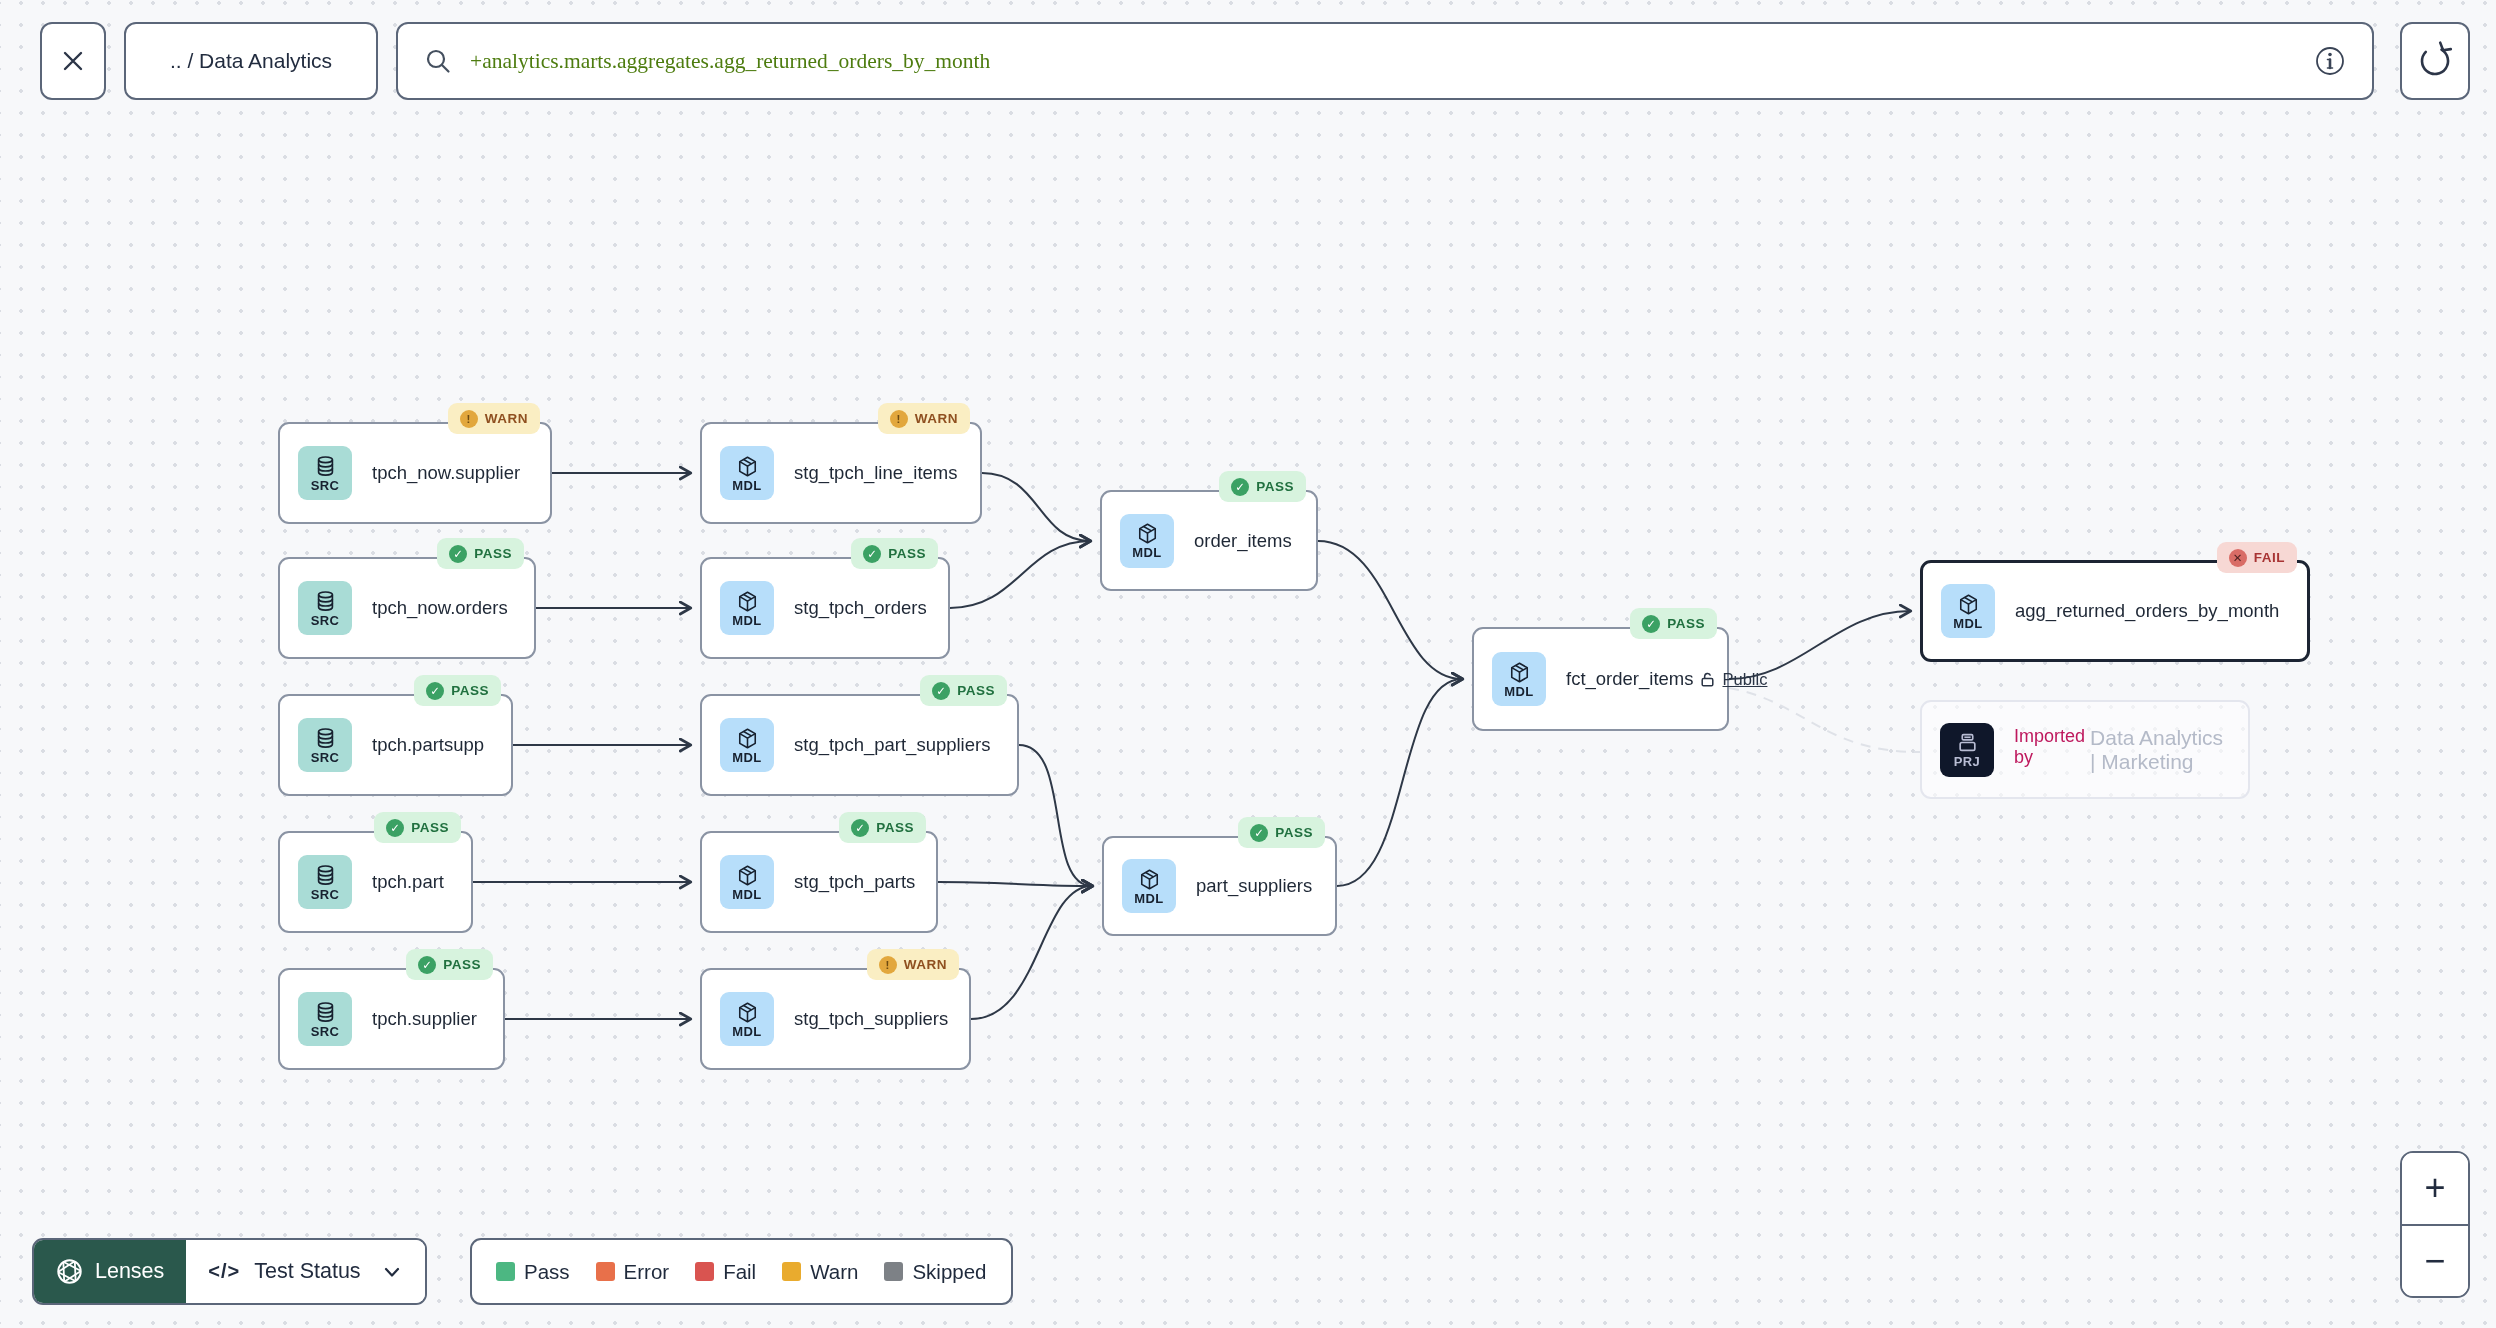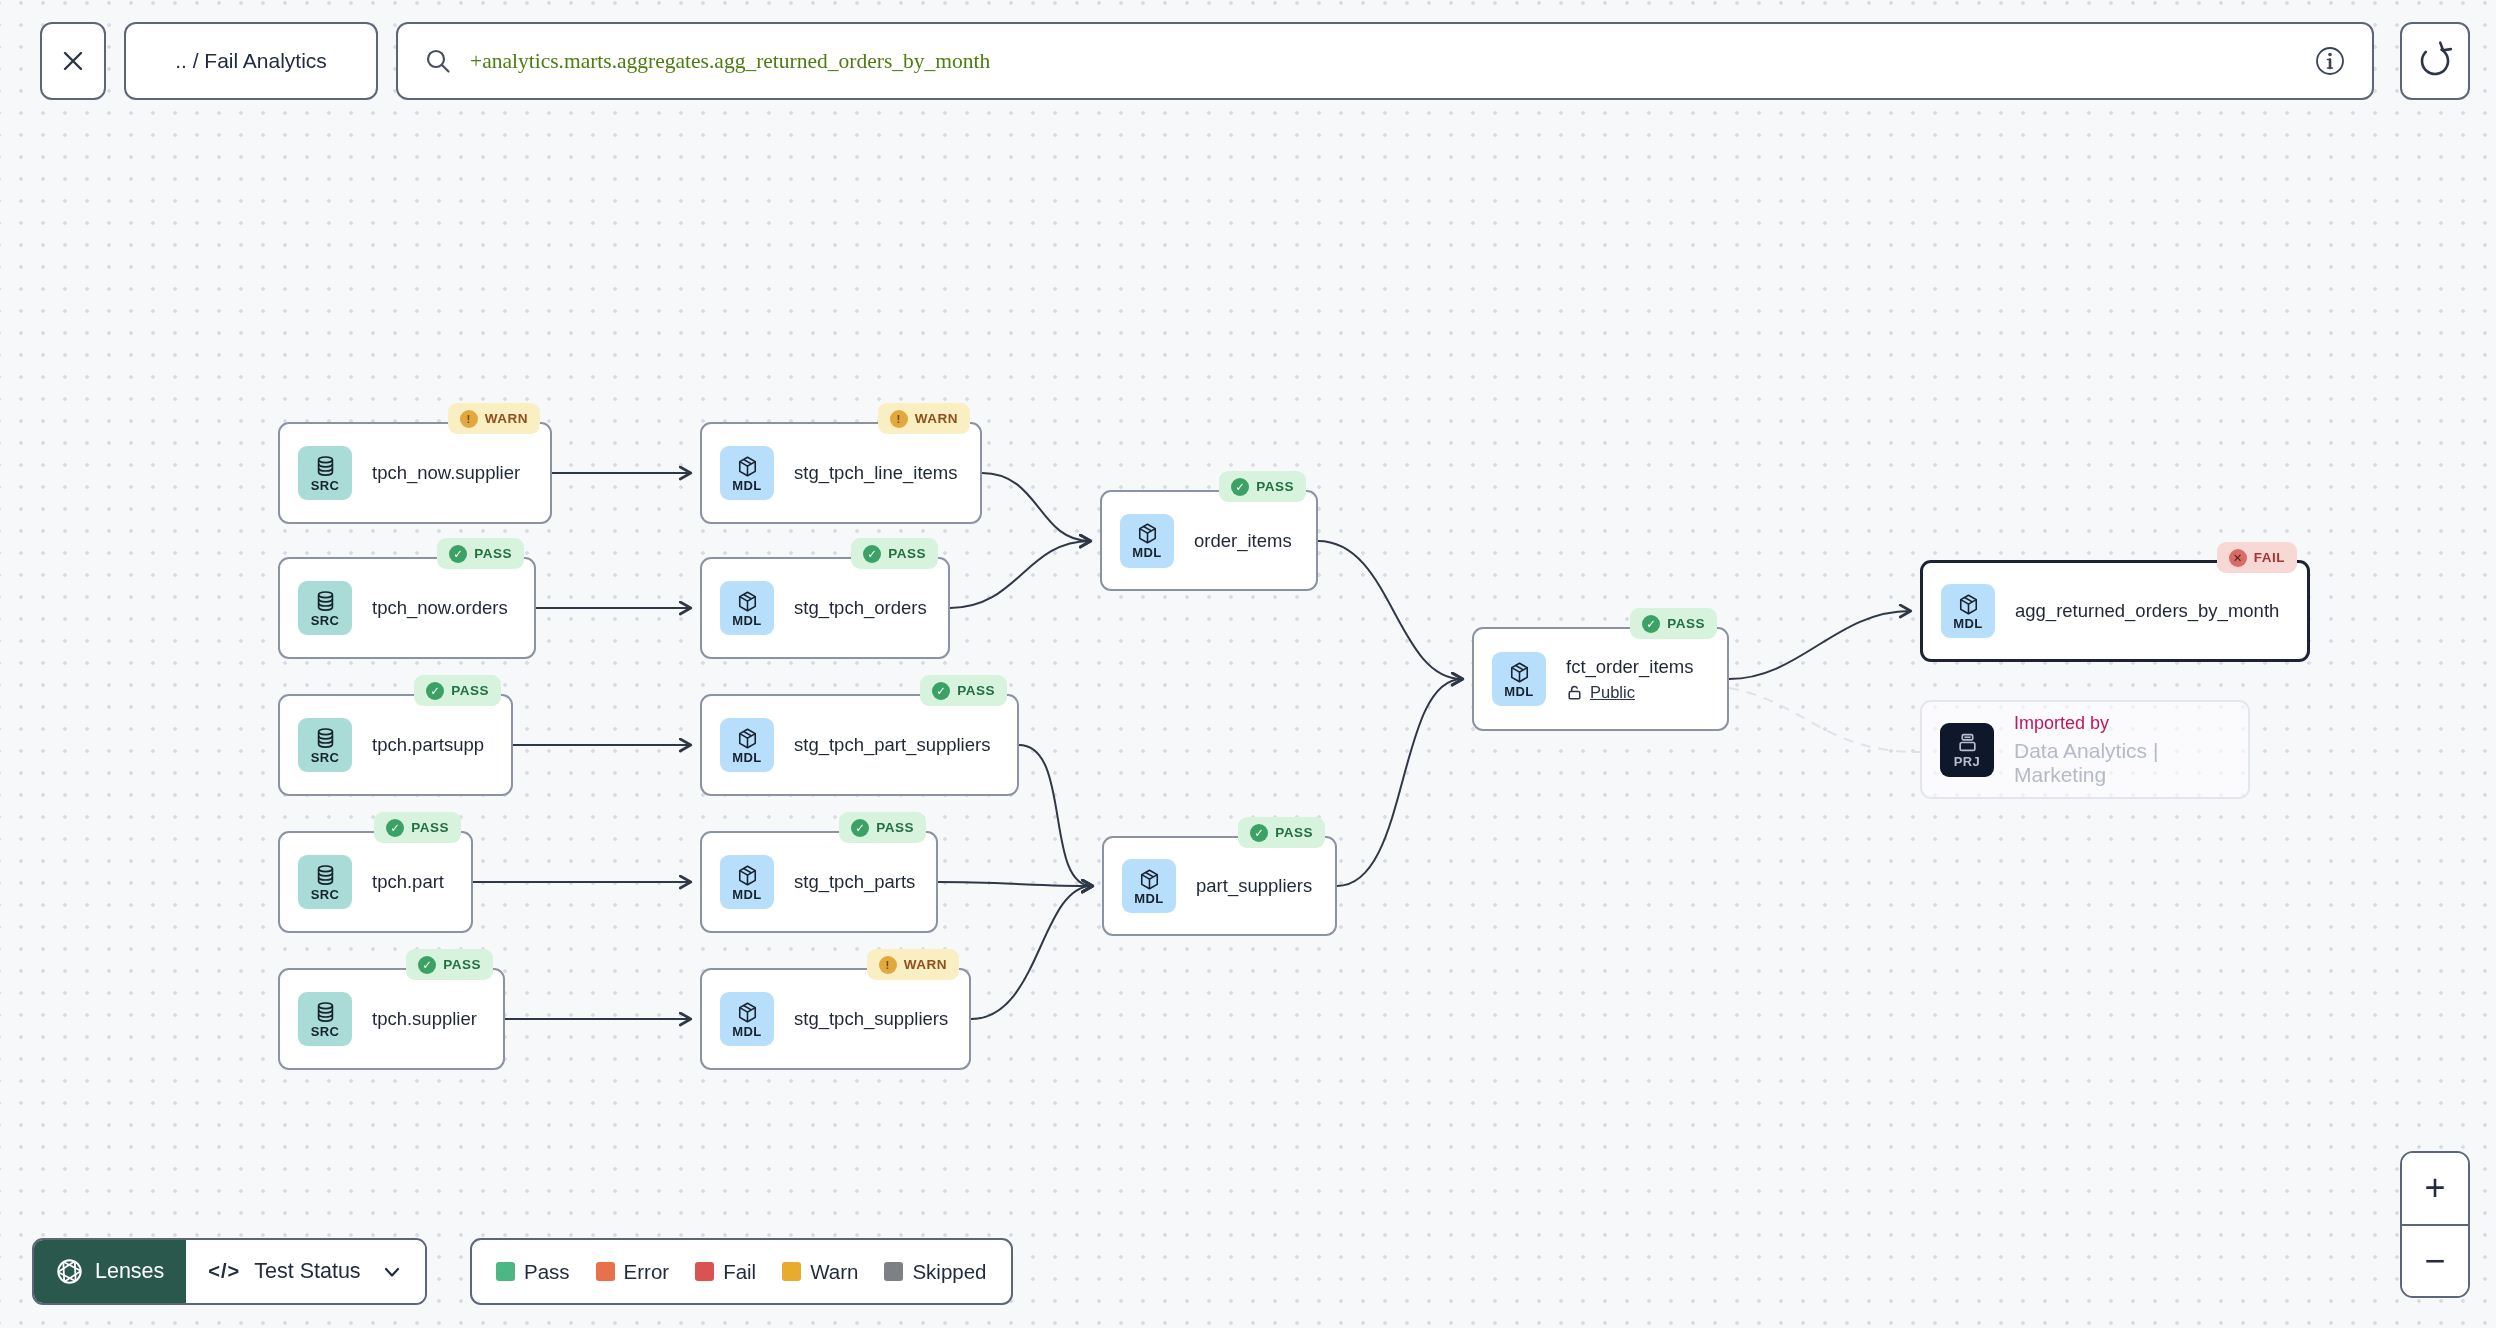--- a/index.html
+++ b/index.html
@@ -29,21 +29,21 @@
 
   
   .node { position:absolute; background:#ffffff; border:2px solid #8a93a3; border-radius:11px;
           display:flex; align-items:center; padding:0 18px; gap:20px; z-index:3; cursor:pointer; }
   .node.sel { border:3.5px solid #1c2433; }
   .node .tile { width:54px; height:54px; border-radius:9px; flex:0 0 auto;
                 display:flex; flex-direction:column; align-items:center; justify-content:center;
                 color:#17212f; gap:1px; }
   .node .tile .tlabel { font-size:13px; font-weight:700; letter-spacing:.4px; line-height:1; }
   .node .title { font-size:18.5px; color:#1f2836; white-space:nowrap; }
-  .node .txtcol { display:flex; flex-direction:column; gap:5px; }
+  .node .txtcol { display:flex; flex-direction:row; gap:5px; }
   .node .sub { display:flex; align-items:center; gap:7px; font-size:16.5px; color:#2a3445;text-decoration:underline; }
   .badge { position:absolute; top:-21px; right:10px; height:31px; border-radius:9px;
            display:flex; align-items:center; gap:7px; padding:0 12px;
            font-size:13.5px; font-weight:700; letter-spacing:.5px; z-index:4; }
   .badge .bic { width:18px; height:18px; border-radius:50%; display:flex; align-items:center;
                 justify-content:center; font-size:11.5px; font-weight:700; }
   .node.prj { background:rgba(253,253,255,.62); border-color:#e4e6ee; cursor:default; }
   .node.prj .tile { background:#0f172a; color:#b8bdd4; }
   .node.prj .l1 { font-size:18px; color:#be185d; }
   .node.prj .l2 { font-size:21px; color:#b4bac8; }
@@ -384,21 +384,21 @@
       </div>
     </div>
 
   <header class="topbar">
     <button class="tb tb-close">
       <svg width="30" height="30" viewBox="0 0 30 30">
         <path d="M7,7 L23,23 M23,7 L7,23" stroke="#2c3548" stroke-width="2.4" stroke-linecap="round" fill="none"></path>
       </svg>
     </button>
     <button class="tb tb-crumb">
-      <span>.. / Fail Analytics</span>
+      <span>.. / Data Analytics</span>
     </button>
     <div class="tb tb-search">
       <svg width="28" height="28" viewBox="0 0 28 28">
         <circle cx="12" cy="12" r="8" fill="none" stroke="#45505f" stroke-width="2.2"></circle>
         <path d="M18,18 L24.5,24.5" stroke="#45505f" stroke-width="2.2" stroke-linecap="round"></path>
       </svg>
       <input spellcheck="false" value="+analytics.marts.aggregates.agg_returned_orders_by_month" style="">
       <svg width="32" height="32" viewBox="0 0 32 32" style="cursor:pointer">
         <circle cx="16" cy="16" r="13" fill="none" stroke="#3a4456" stroke-width="1.8"></circle>
         <path d="M16,14.5 V23" stroke="#3a4456" stroke-width="2.6" stroke-linecap="round"></path>

